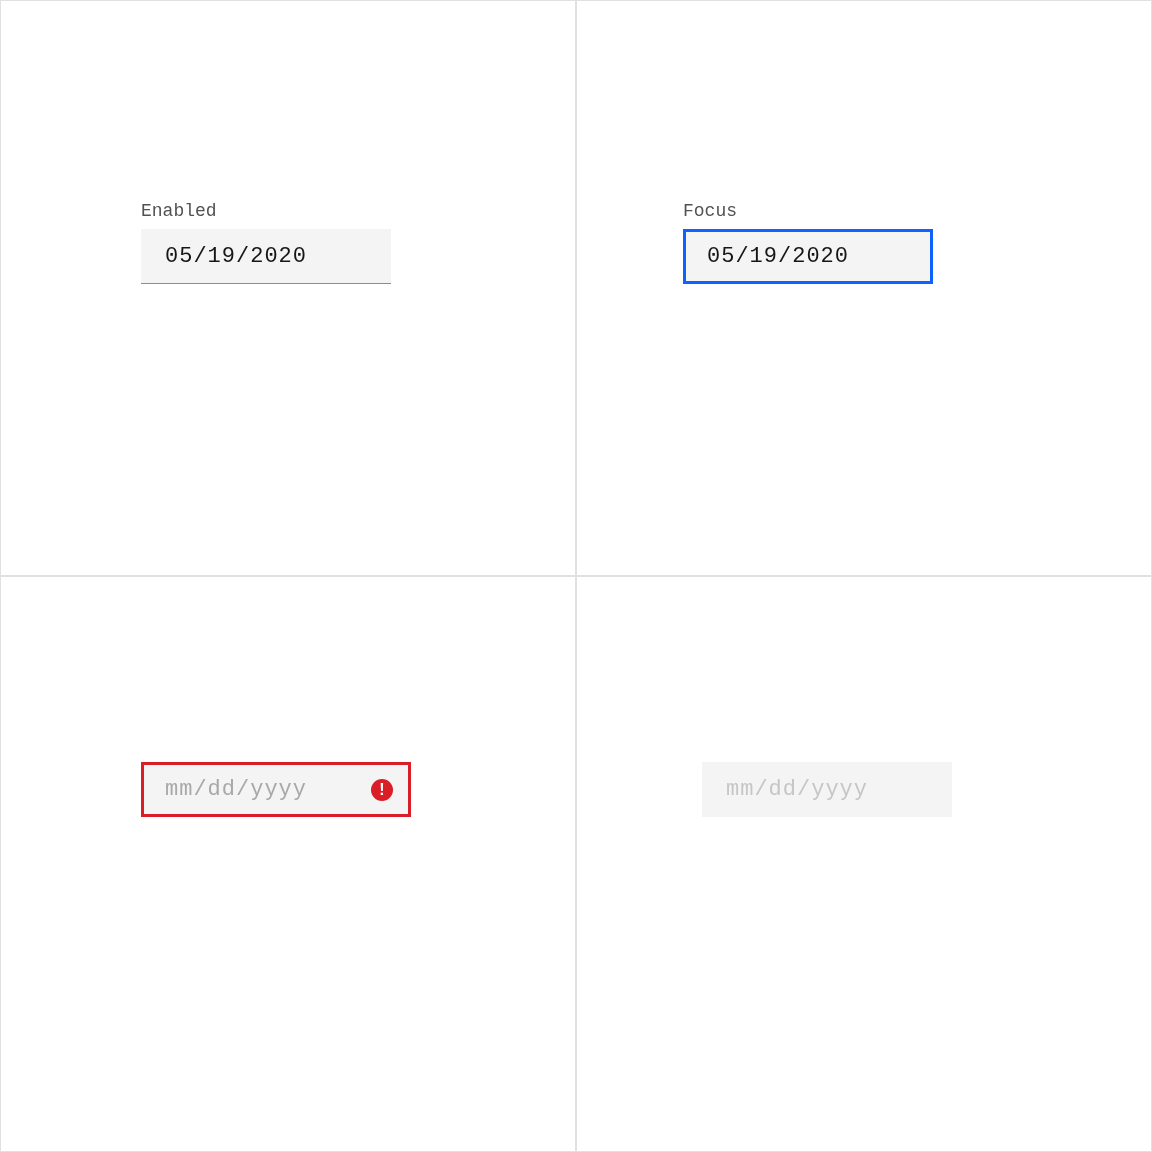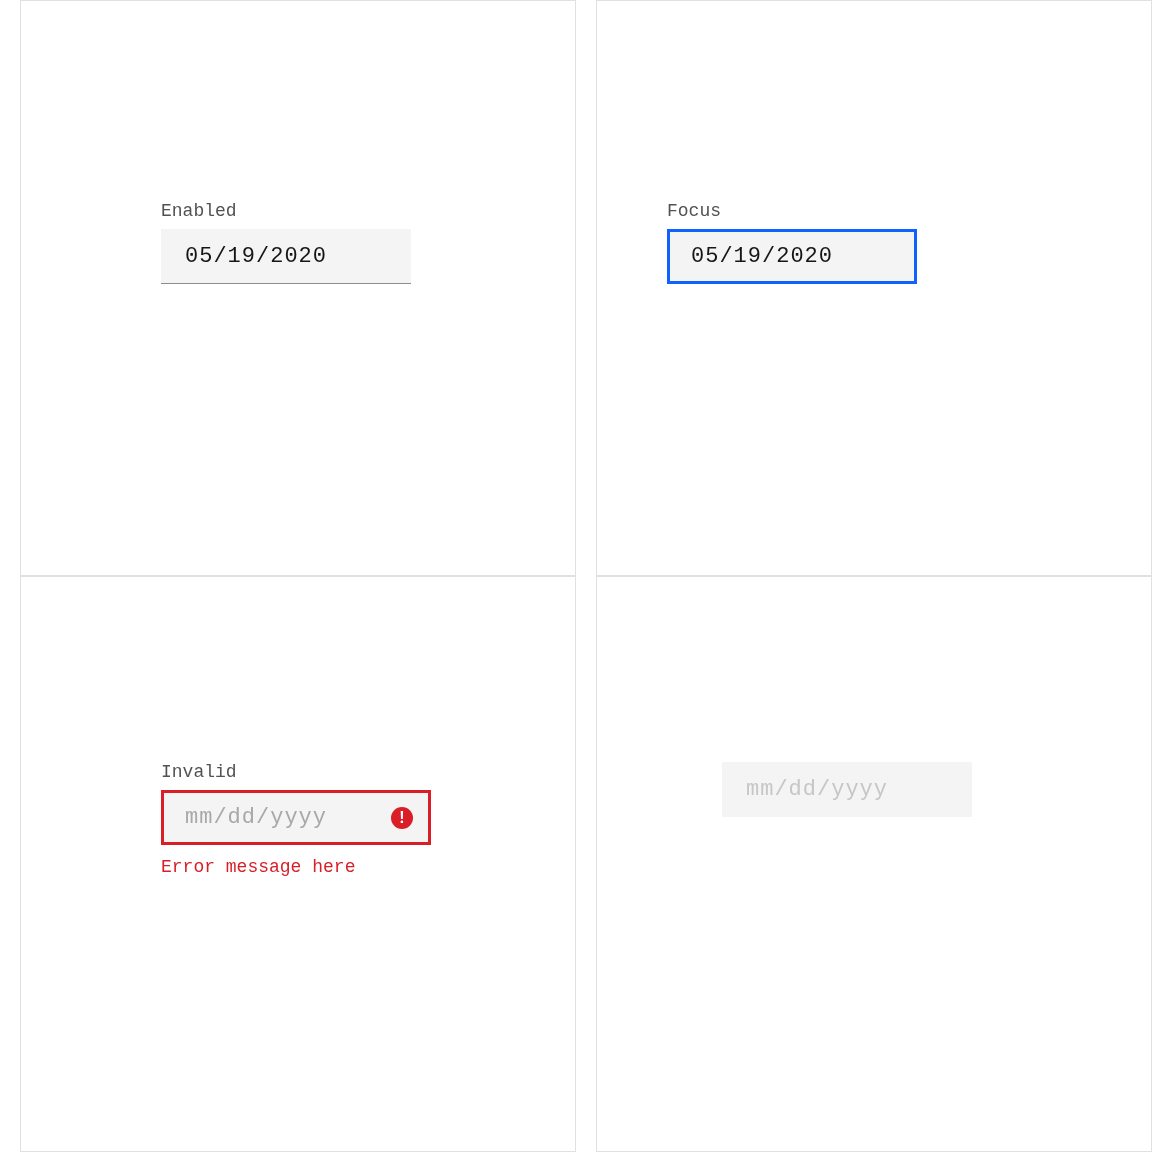--- a/index.html
+++ b/index.html
@@ -14,25 +14,24 @@
       font-family: -apple-system, BlinkMacSystemFont, "Segoe UI", sans-serif;
       display: grid;
       grid-template-columns: 1fr 1fr;
       grid-template-rows: 1fr 1fr;
     }
     
     .quadrant {
       border: 1px solid #e0e0e0;
       padding: 200px 0 0 140px;
       position: relative;
-      margin-left: 20px;
     }
     
     .quadrant-top-right {
-      padding-left: 70px;
+      padding-left: 106px;
     }
     
     .quadrant-bottom-left {
       padding-top: 185px;
     }
     
     .quadrant-bottom-right {
       padding-top: 185px;
       padding-left: 125px;
     }
@@ -140,28 +139,26 @@
 <div class="quadrant quadrant-top-right">
   <div class="state-label">Focus</div>
   <div class="date-input-wrapper">
     <div class="date-input date-input-focus">
       <span>05/19/2020</span>
     </div>
   </div>
 </div>
 
 <div class="quadrant quadrant-bottom-left">
-  <div class="state-label">Invalid</div>
   <div class="date-input-wrapper">
     <div class="date-input date-input-invalid">
       <span class="placeholder-text">mm/dd/yyyy</span>
     </div>
     <span class="error-icon"></span>
   </div>
-  <div class="error-message">Error message here</div>
 </div>
 
 <div class="quadrant quadrant-bottom-right">
   <div class="date-input-wrapper">
     <div class="date-input date-input-disabled">
       <span class="disabled-placeholder">mm/dd/yyyy</span>
     </div>
   </div>
 </div>
 

